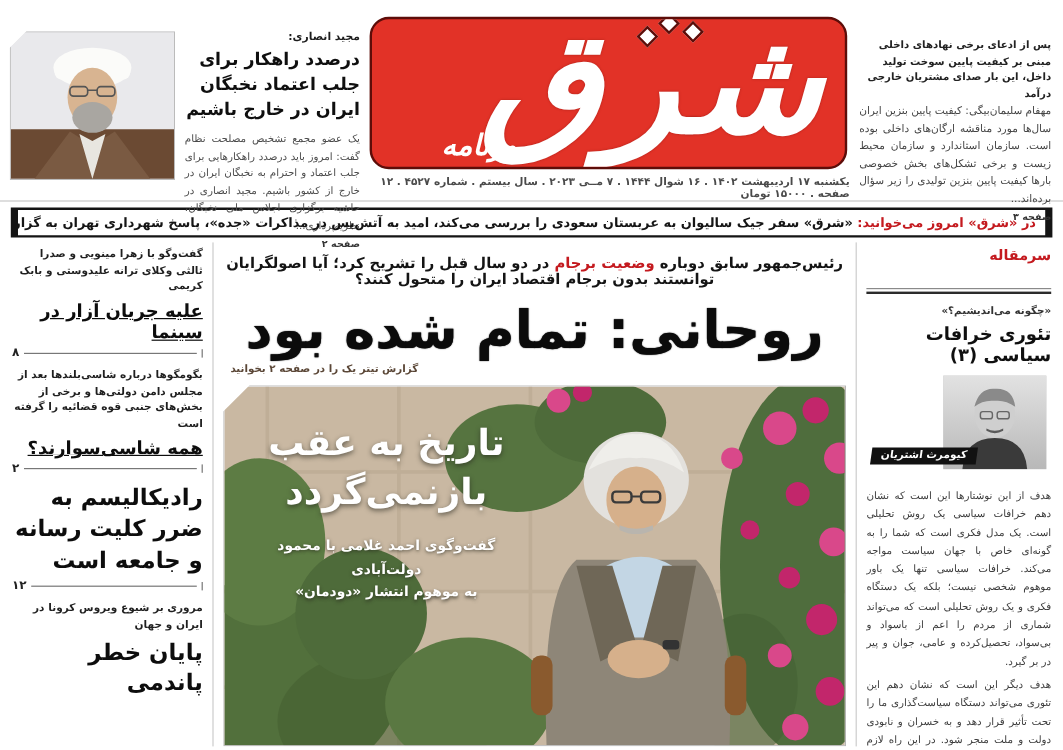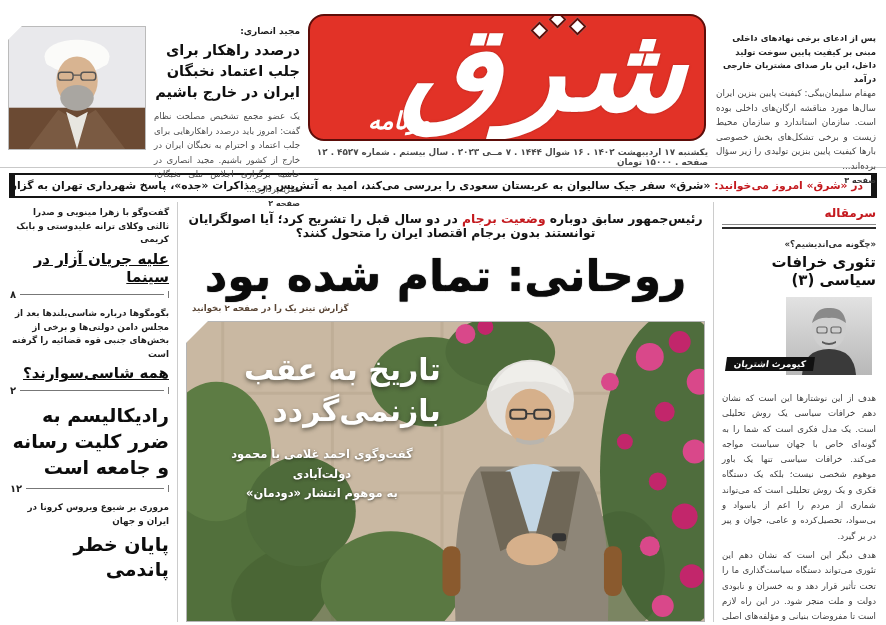--- a/index.html
+++ b/index.html
@@ -34,39 +34,39 @@
   .banner { margin:5px 9px 4px; border:2px solid #141414; border-right-width:6px; border-left-width:6px; padding:4px 8px; text-align:center; font-size:10.8px; font-weight:bold; color:#151515; white-space:nowrap; overflow:hidden; }
   .banner .red { color:#c41a1f; }
 
   
   .cols { display:flex; height:420px; }
   .col-editorial { width:172px; padding:4px 10px 0 8px; }
   .col-center { flex:1; padding:4px 4px 0; border-right:1px solid #cccccc; border-left:1px solid #cccccc; display:flex; flex-direction:column; }
   .col-left { width:177px; padding:4px 8px 0 10px; }
 
   
-  .sec-head { color:#c41a1f; font-size:12px; font-weight:bold; letter-spacing:5px; padding-bottom:4px; border-bottom:1px solid #8a8a8a; }
+  .sec-head { color:#c41a1f; font-size:12px; font-weight:bold; letter-spacing:5px; padding-bottom:20px; border-bottom:1px solid #8a8a8a; }
   .sec-head-bar { height:2px; background:#2b2b2b; margin:2px 0 10px; }
   .ed-kicker { font-size:8.6px; font-weight:bold; color:#333; }
   .ed-title { font-size:15px; font-weight:bold; color:#0f0f0f; margin:4px 0 8px; }
   .ed-photo-wrap { position:relative; height:86px; margin-bottom:8px; }
   .ed-photo { position:absolute; top:0; right:4px; width:86px; height:78px; background:#cfcfcf; }
   .ed-badge { position:absolute; top:60px; right:62px; background:#111; color:#fff; font-size:8.8px; font-weight:bold; padding:2px 8px; transform:skewX(-8deg); }
   .ed-body { font-size:8.6px; color:#3c3c3c; line-height:1.78; text-align:justify; }
   .ed-body p { margin-bottom:4px; }
 
   
   .main-kicker { text-align:center; font-size:12.3px; font-weight:bold; color:#141414; margin-top:6px; }
   .main-kicker .red { color:#c41a1f; }
   .main-headline { text-align:center; font-size:44px; font-weight:bold; color:#0b0b0b; letter-spacing:-1px; margin:10px 0 2px; text-shadow:0 0 1px #0b0b0b; }
   .main-note { text-align:left; font-size:8.6px; font-weight:bold; color:#5a4636; padding:0 10px 6px; }
   .main-photo-wrap { position:relative; flex:1; margin:2px 4px 0; border:1px solid #b5b5b5; clip-path:polygon(22px 0,100% 0,100% 100%,0 100%,0 22px); overflow:hidden; }
   .main-photo-wrap svg { display:block; width:100%; height:100%; }
   .photo-overlay { position:absolute; top:28px; left:16px; width:46%; text-align:center; color:#fff; }
-  .photo-overlay .t { font-size:30px; font-weight:bold; line-height:1.35; text-shadow:0 2px 4px rgba(40,40,30,.65);text-align:right; }
+  .photo-overlay .t { font-size:30px; font-weight:bold; line-height:1.35; text-shadow:0 2px 4px rgba(40,40,30,.65); }
   .photo-overlay .s { font-size:11.5px; font-weight:bold; margin-top:14px; line-height:1.7; text-shadow:0 1px 3px rgba(40,40,30,.75); text-align:center; }
 
   
   .teaser { text-align:right; }
   .teaser .kicker { font-size:8.8px; font-weight:bold; color:#1f1f1f; line-height:1.55; }
   .teaser .title-xl { font-size:15px; font-weight:bold; color:#0d0d0d; margin:3px 0;text-decoration:underline; }
   .teaser .title-lg { font-size:19px; font-weight:bold; color:#0d0d0d; margin:3px 0; line-height:1.35; }
   .pline { display:flex; direction:ltr; align-items:center; gap:4px; margin:3px 0 7px; }
   .pline .num { font-size:10px; font-weight:bold; color:#222; }
   .pline .rule { flex:1; border-top:1px solid #777; }

